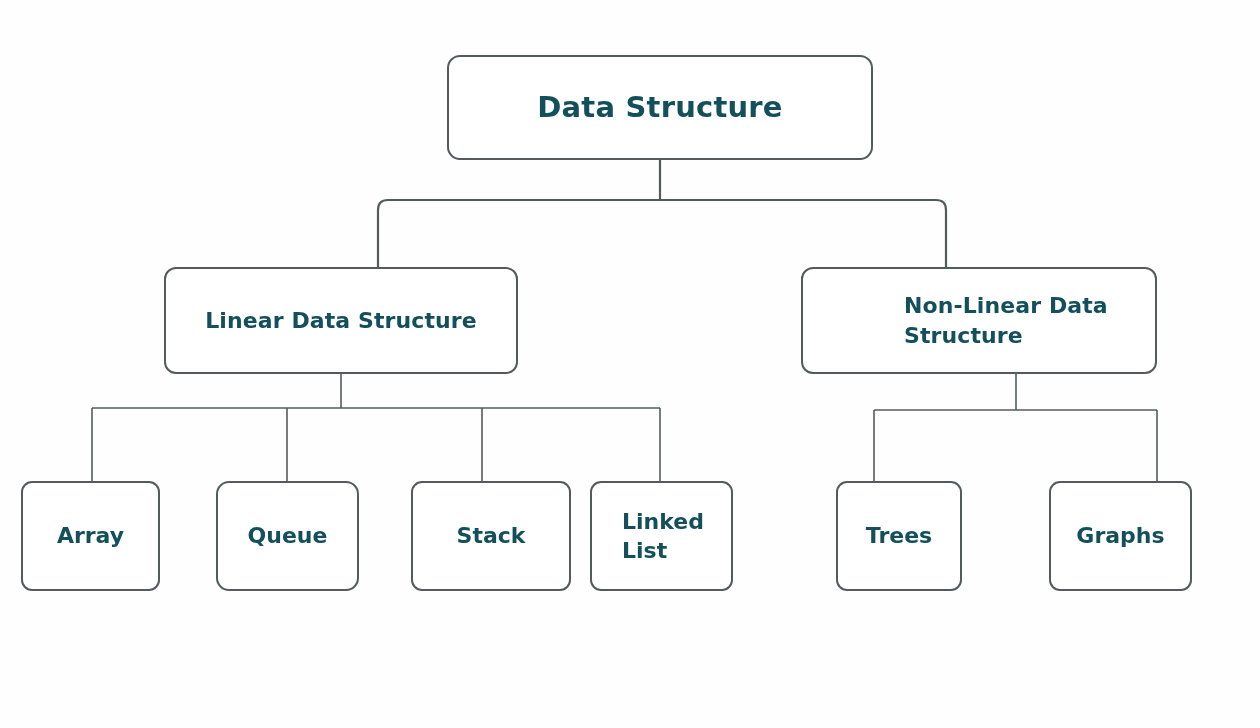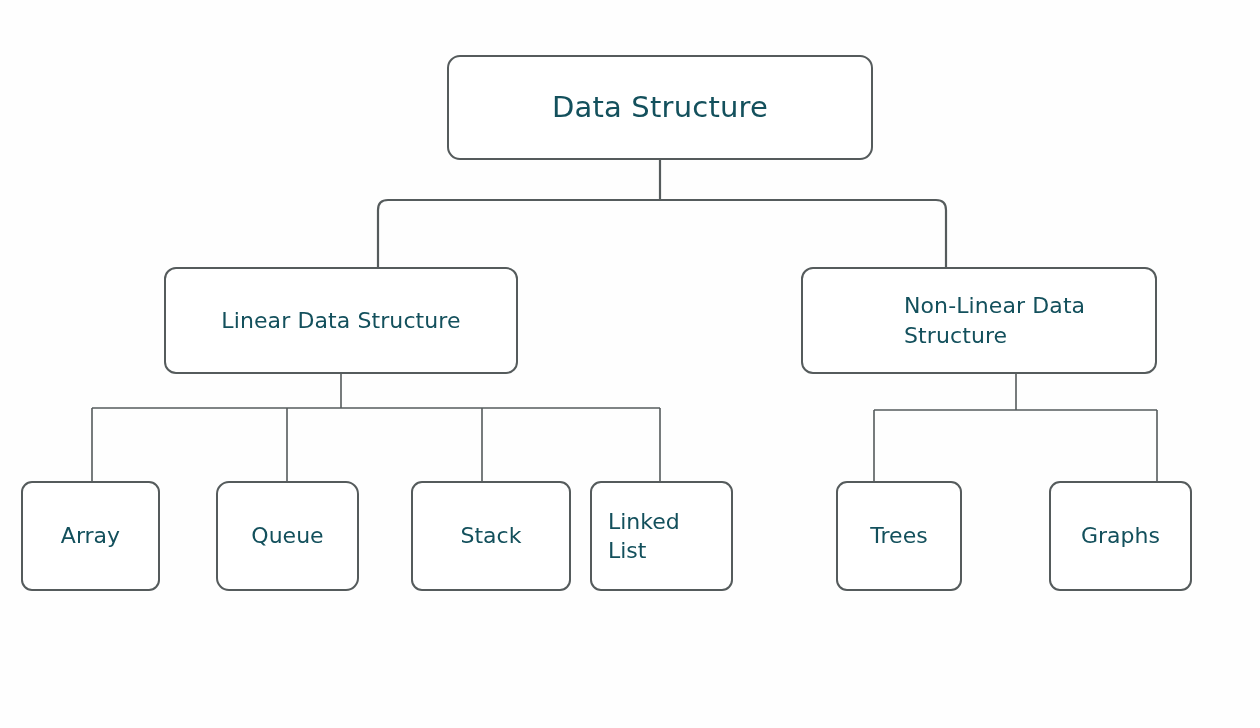--- a/index.html
+++ b/index.html
@@ -36,21 +36,21 @@
     border: 2px solid #555b5c;
     border-radius: 11px;
     display: flex;
     align-items: center;
     justify-content: center;
     z-index: 2;
   }
 
   .node-label {
     color: #13505c;
-    font-weight: normal;
+    font-weight: bold;
     line-height: 1.33;
     white-space: pre-line;
   }
 
   
   .node.level-root {
     left: 447px;
     top: 55px;
     width: 426px;
     height: 105px;
@@ -96,21 +96,21 @@
     top: 481px;
     height: 110px;
     border-radius: 11px;
   }
   .node.level-leaf .node-label {
     font-size: 22px;
     text-align: left;
   }
   .node.leaf-multiline {
     justify-content: flex-start;
-    padding-left: 16px;
+    padding-left: 30px;
   }
 </style>
 </head>
 <body>
 
 <div id="canvas">
 
   <svg id="connectors" viewBox="0 0 1260 728" width="1260" height="728" xmlns="http://www.w3.org/2000/svg">
 
     <path d="M 660 160 L 660 200" fill="none" stroke="#555b5c" stroke-width="2.2" stroke-linecap="butt"></path>

